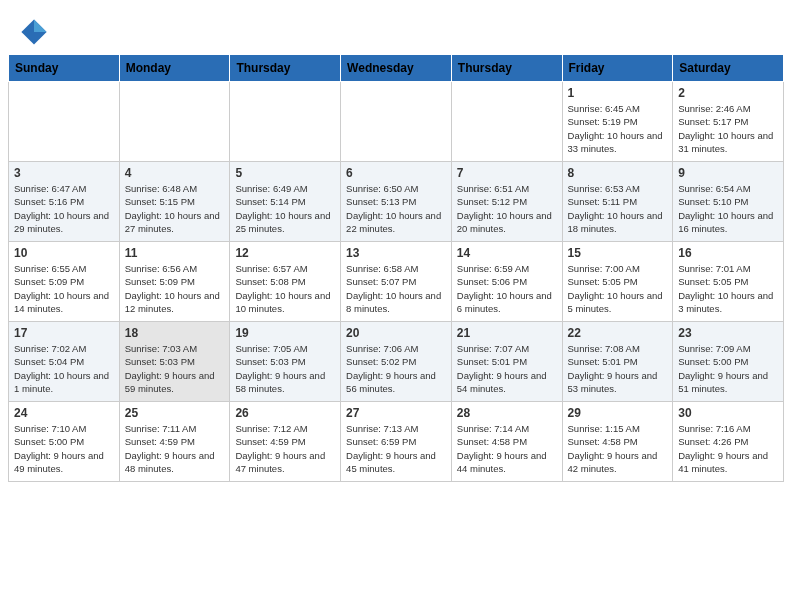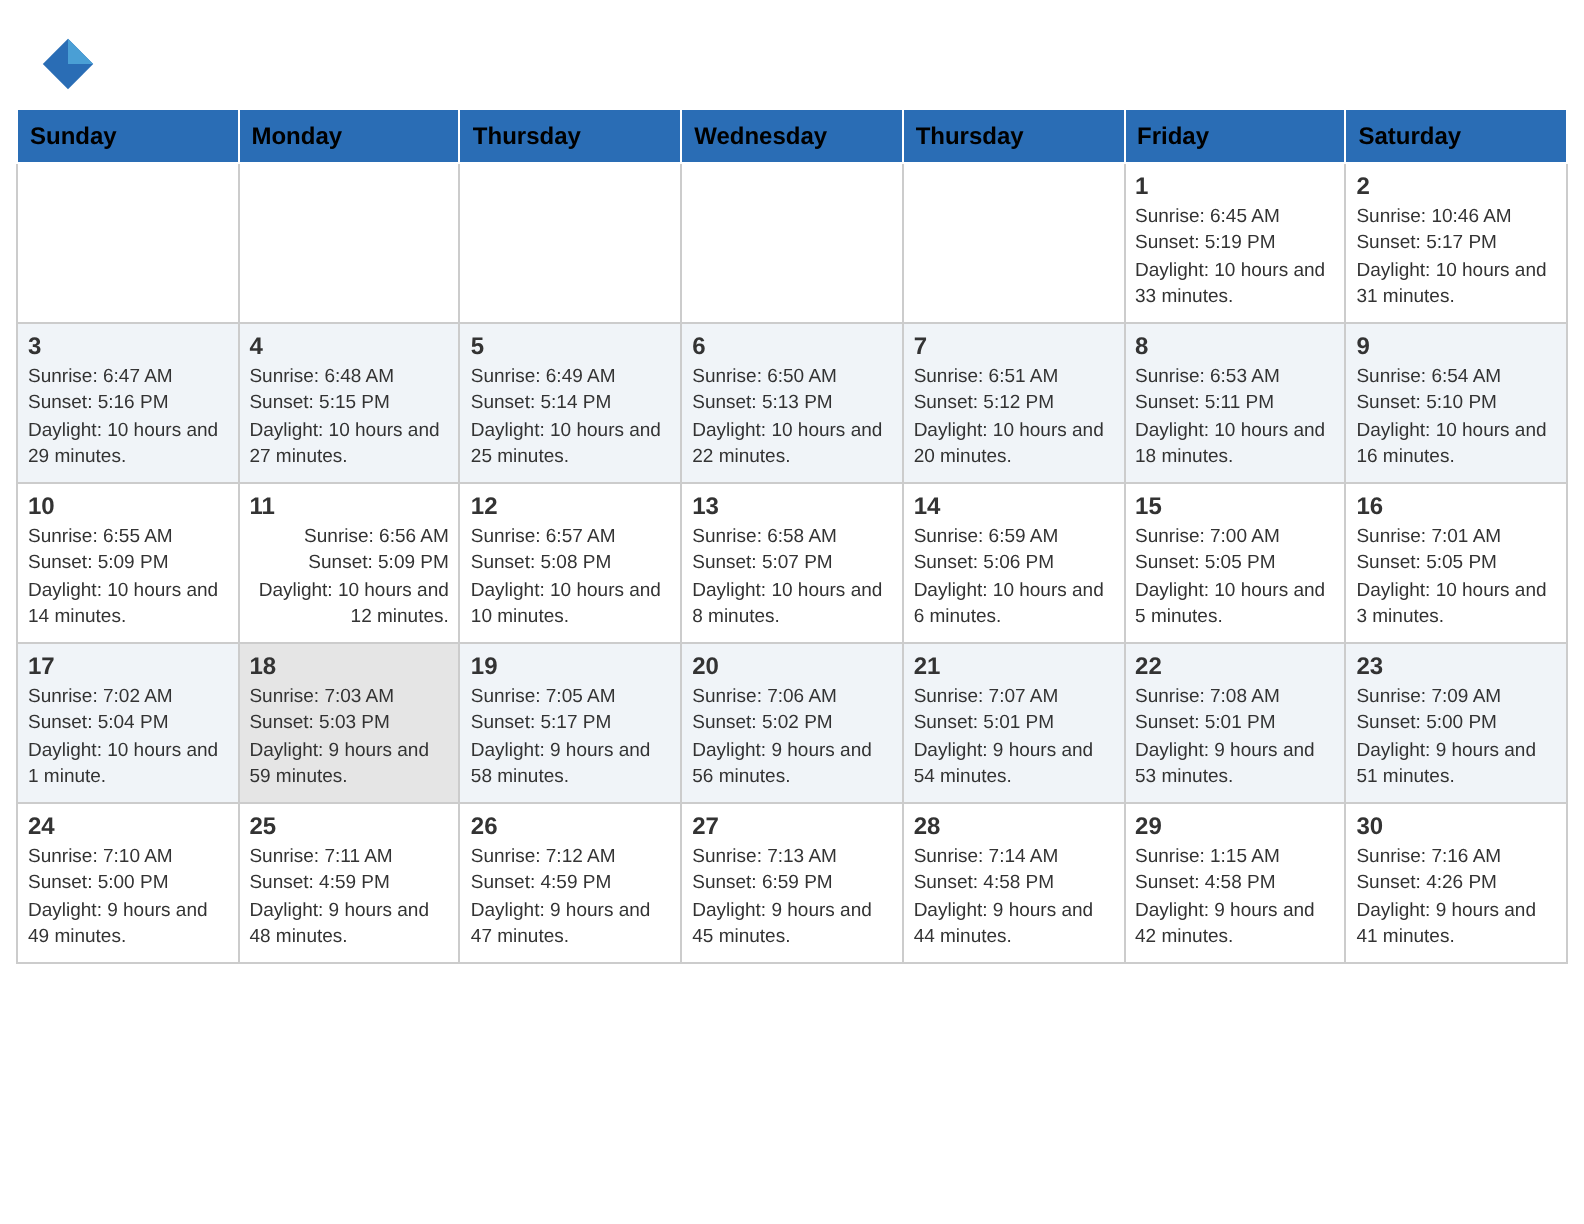--- a/index.html
+++ b/index.html
@@ -134,21 +134,21 @@
         <td class="empty-cell"></td>
         <td class="empty-cell"></td>
         <td>
           <span class="day-number">1</span>
           <div class="day-info" style="white-space: pre-line;">Sunrise: 6:45 AM
 Sunset: 5:19 PM
 Daylight: 10 hours and 33 minutes.</div>
         </td>
         <td>
           <span class="day-number">2</span>
-          <div class="day-info" style="white-space: pre-line;">Sunrise: 10:46 AM
+          <div class="day-info" style="white-space: pre-line;">Sunrise: 2:46 AM
 Sunset: 5:17 PM
 Daylight: 10 hours and 31 minutes.</div>
         </td>
       </tr>
       <tr>
         <td style="background: rgb(240, 244, 248);">
           <span class="day-number">3</span>
           <div class="day-info" style="white-space: pre-line;">Sunrise: 6:47 AM
 Sunset: 5:16 PM
 Daylight: 10 hours and 29 minutes.</div>
@@ -192,21 +192,21 @@
       </tr>
       <tr>
         <td>
           <span class="day-number">10</span>
           <div class="day-info" style="white-space: pre-line;">Sunrise: 6:55 AM
 Sunset: 5:09 PM
 Daylight: 10 hours and 14 minutes.</div>
         </td>
         <td>
           <span class="day-number">11</span>
-          <div class="day-info" style="white-space: pre-line; text-align: right;">Sunrise: 6:56 AM
+          <div class="day-info" style="white-space: pre-line;">Sunrise: 6:56 AM
 Sunset: 5:09 PM
 Daylight: 10 hours and 12 minutes.</div>
         </td>
         <td>
           <span class="day-number">12</span>
           <div class="day-info" style="white-space: pre-line;">Sunrise: 6:57 AM
 Sunset: 5:08 PM
 Daylight: 10 hours and 10 minutes.</div>
         </td>
         <td>
@@ -243,21 +243,21 @@
         </td>
         <td style="background: #e5e5e5;">
           <span class="day-number">18</span>
           <div class="day-info" style="white-space: pre-line;">Sunrise: 7:03 AM
 Sunset: 5:03 PM
 Daylight: 9 hours and 59 minutes.</div>
         </td>
         <td style="background: rgb(240, 244, 248);">
           <span class="day-number">19</span>
           <div class="day-info" style="white-space: pre-line;">Sunrise: 7:05 AM
-Sunset: 5:17 PM
+Sunset: 5:03 PM
 Daylight: 9 hours and 58 minutes.</div>
         </td>
         <td style="background: rgb(240, 244, 248);">
           <span class="day-number">20</span>
           <div class="day-info" style="white-space: pre-line;">Sunrise: 7:06 AM
 Sunset: 5:02 PM
 Daylight: 9 hours and 56 minutes.</div>
         </td>
         <td style="background: rgb(240, 244, 248);">
           <span class="day-number">21</span>

